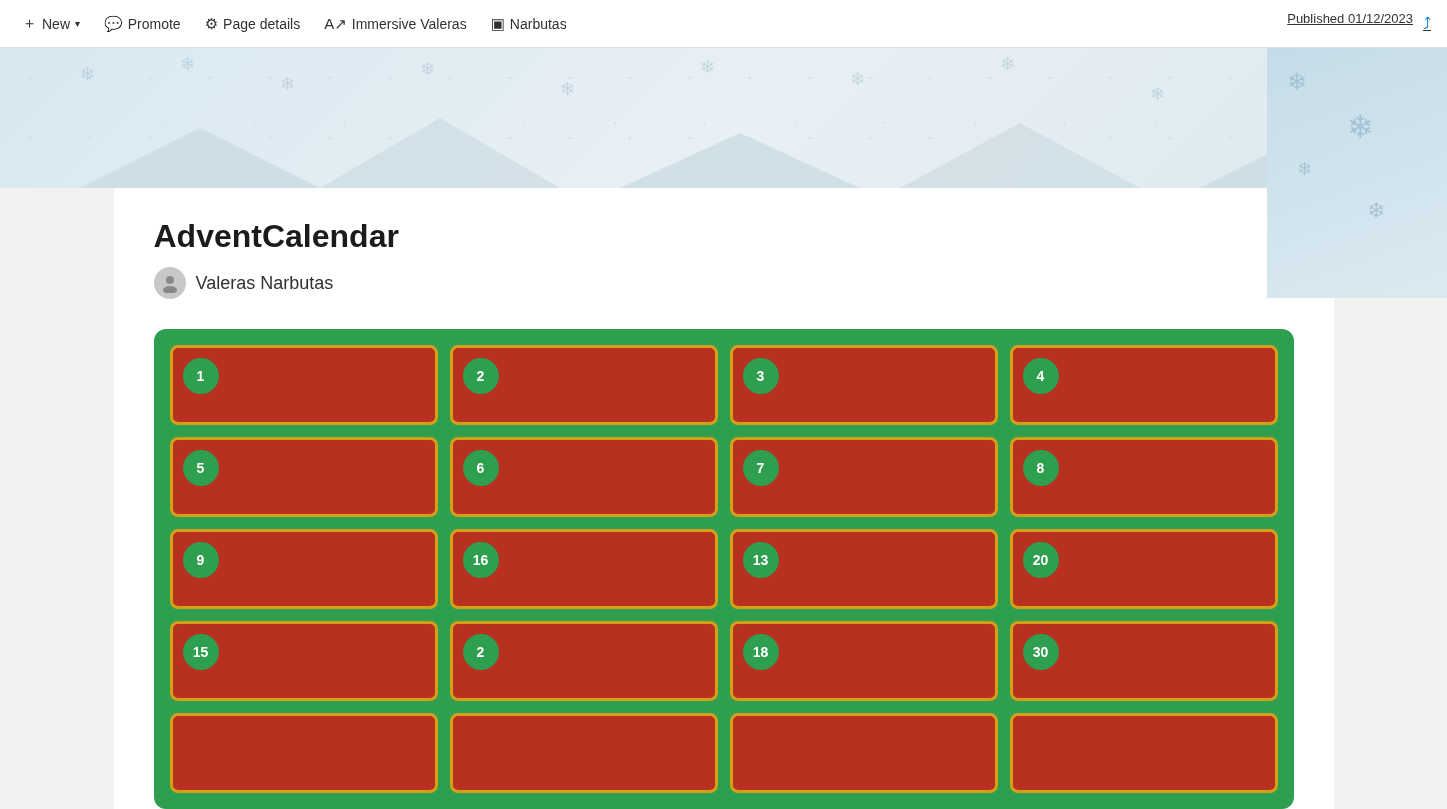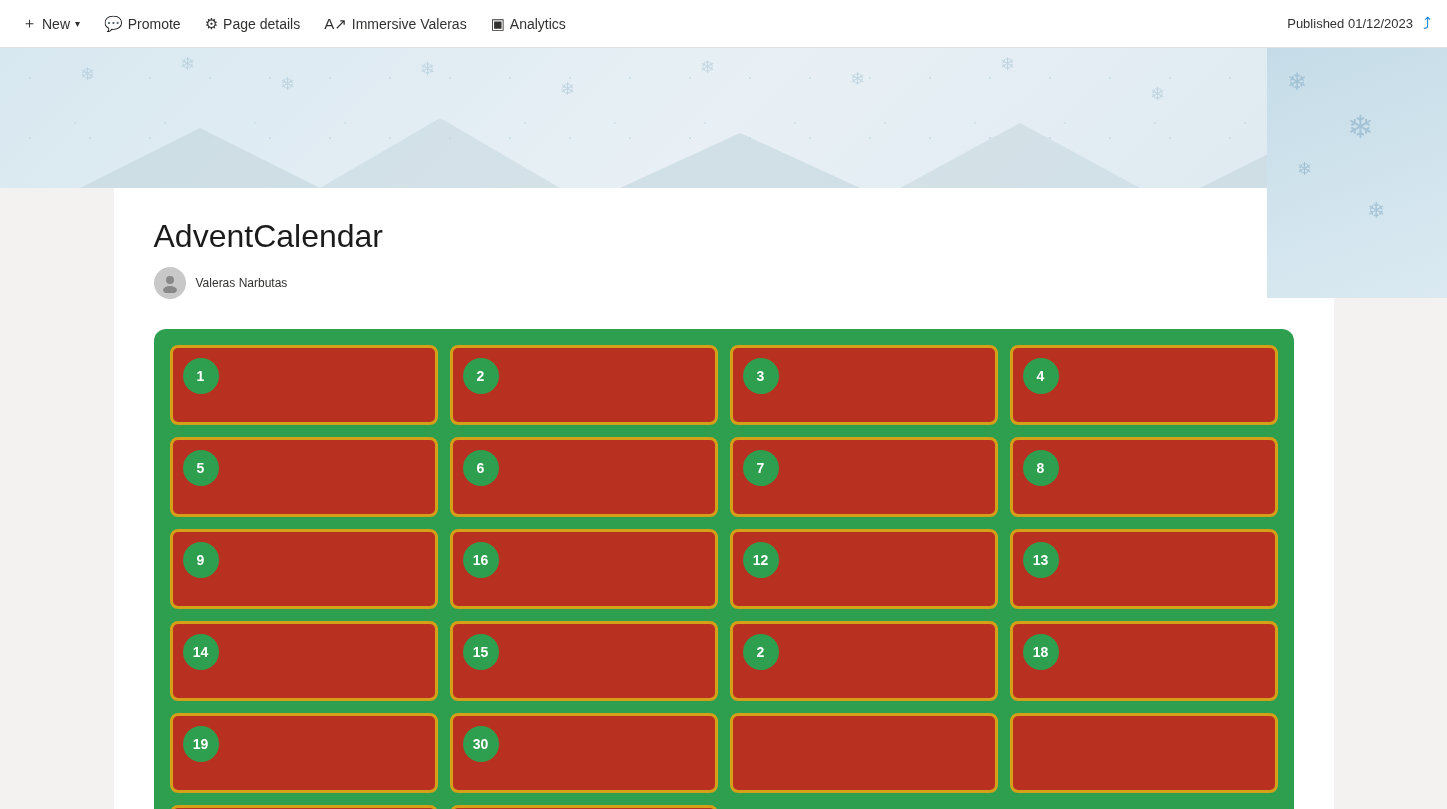--- a/index.html
+++ b/index.html
@@ -43,24 +43,25 @@
       font-size: 15px;
       color: #323130;
     }
 
     .toolbar-spacer {
       flex: 1;
     }
 
     .published-info {
       display: flex;
-      align-items: center;
+      align-items: flex-start;
       gap: 6px;
       font-size: 13px;
       color: #323130;
+      text-decoration: underline;
     }
 
     .share-icon-btn {
       background: transparent;
       border: none;
       cursor: pointer;
       padding: 4px;
       color: #0078d4;
       font-size: 16px;
     }
@@ -104,21 +105,21 @@
       background: #ffffff;
       width: 1220px;
       min-height: 660px;
       margin: 0 auto;
       padding: 30px 40px 40px;
       position: relative;
     }
 
     .page-title {
       font-size: 32px;
-      font-weight: 400;
+      font-weight: 700;
       color: #1b1b1b;
       margin-bottom: 12px;
     }
 
     .author-row {
       display: flex;
       align-items: center;
       gap: 10px;
       margin-bottom: 30px;
     }
@@ -129,21 +130,21 @@
       border-radius: 50%;
       background: #c8c8c8;
       display: flex;
       align-items: center;
       justify-content: center;
       color: #666;
       font-size: 16px;
     }
 
     .author-name {
-      font-size: 12px;
+      font-size: 18px;
       color: #323130;
     }
 
     
     .calendar-container {
       background: #2e9e4f;
       border-radius: 12px;
       padding: 16px;
       display: grid;
       grid-template-columns: repeat(4, 1fr);
@@ -215,21 +216,21 @@
     <span>Page details</span>
   </button>
 
   <button class="toolbar-btn">
     <span class="btn-icon">A↗</span>
     <span>Immersive Valeras</span>
   </button>
 
   <button class="toolbar-btn">
     <span class="btn-icon">▣</span>
-    <span>Analytics</span>
+    <span>Narbutas</span>
   </button>
 
   <div class="toolbar-spacer"></div>
 
   <div class="published-info">
     <span>Published 01/12/2023</span>
     <button class="share-icon-btn">
       <span>⤴</span>
     </button>
   </div>
@@ -304,39 +305,33 @@
         <div class="calendar-cell">
           <div class="day-badge">8</div>
         </div>
         <div class="calendar-cell">
           <div class="day-badge">9</div>
         </div>
         <div class="calendar-cell">
           <div class="day-badge">16</div>
         </div>
         <div class="calendar-cell">
-          <div class="day-badge">12</div>
-        </div>
-        <div class="calendar-cell">
           <div class="day-badge">13</div>
         </div>
         <div class="calendar-cell">
-          <div class="day-badge">14</div>
+          <div class="day-badge">20</div>
         </div>
         <div class="calendar-cell">
           <div class="day-badge">15</div>
         </div>
         <div class="calendar-cell">
           <div class="day-badge">2</div>
         </div>
         <div class="calendar-cell">
           <div class="day-badge">18</div>
-        </div>
-        <div class="calendar-cell">
-          <div class="day-badge">19</div>
         </div>
         <div class="calendar-cell">
           <div class="day-badge">30</div>
         </div>
         <div class="calendar-cell"></div>
         <div class="calendar-cell"></div>
         <div class="calendar-cell"></div>
         <div class="calendar-cell"></div>
       </div>
   </div>

